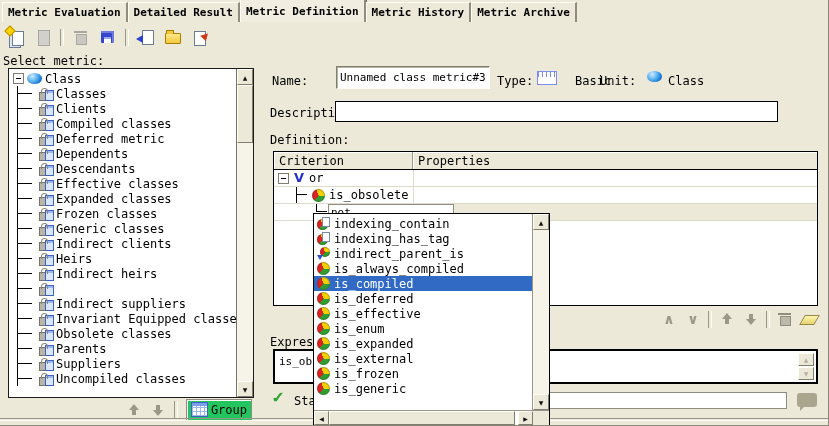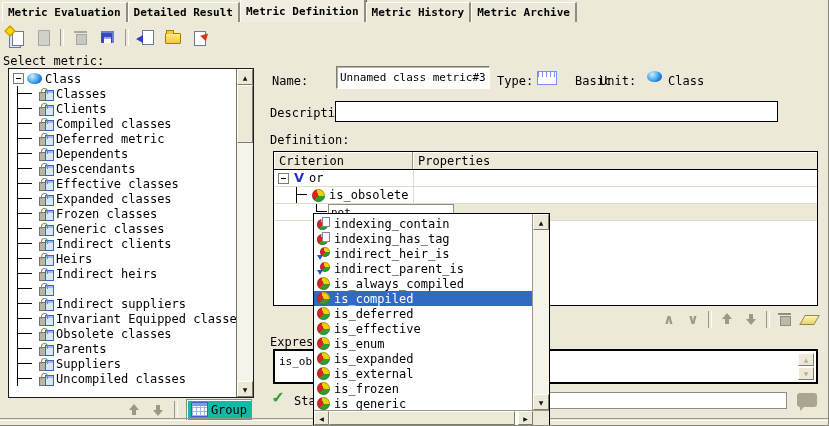--- a/index.html
+++ b/index.html
@@ -68,21 +68,21 @@
   .sbtrack{flex:1;}
 
   
   .left-bottom{position:absolute;left:8px;top:399px;width:246px;height:21px;display:flex;align-items:center;justify-content:flex-end;gap:8px;padding-right:2px;box-sizing:border-box;}
   .arrow-ico{width:16px;height:16px;position:relative;flex:none;}
   .arrow-ico::before,.arrow-ico::after{content:"";position:absolute;}
   .arrow-ico.au::before{left:3px;top:2px;border-left:5px solid transparent;border-right:5px solid transparent;border-bottom:6px solid #9b9887;}
   .arrow-ico.au::after{left:6px;top:8px;width:4px;height:5px;background:#9b9887;}
   .arrow-ico.ad::before{left:3px;top:8px;border-left:5px solid transparent;border-right:5px solid transparent;border-top:6px solid #9b9887;}
   .arrow-ico.ad::after{left:6px;top:3px;width:4px;height:5px;background:#9b9887;}
-  .group-btn{display:flex;align-items:center;gap:3px;height:20px;padding:0 4px;background:#14b8a6;border:1px solid #8f8d80;box-shadow:inset 1px 1px 0 #fff;}
+  .group-btn{display:flex;align-items:center;gap:3px;height:20px;padding:0 4px;background:#22c55e;border:1px solid #8f8d80;box-shadow:inset 1px 1px 0 #fff;}
   .grid-ico{width:15px;height:13px;border:1px solid #3a62c8;background-color:#fff;
     background-image:repeating-linear-gradient(to bottom,#9db8ee 0 1px,transparent 1px 4px),
                      repeating-linear-gradient(to right,#9db8ee 0 1px,transparent 1px 4px);
     box-shadow:inset 0 3px 0 #7aa0e8;}
 
   
   .name-label{left:272px;top:74px;}
   .name-input{position:absolute;left:336px;top:66px;width:154px;height:23px;background:#fff;font:11px "DejaVu Sans Mono",monospace;
     border:1px solid;border-color:#7f7d70 #fffef5 #fffef5 #7f7d70;box-shadow:inset 1px 1px 0 #b7b4a4;padding:0 3px;box-sizing:border-box;}
   .type-label{left:497px;top:74px;}
@@ -497,24 +497,20 @@
           <div class="ditem" data-selected="false">
             <span class="dicon" data-icon="pie-page"></span>
             <span>indexing_contain</span>
           </div>
 
           <div class="ditem" data-selected="false">
             <span class="dicon" data-icon="pie-page"></span>
             <span>indexing_has_tag</span>
           </div>
 
-          <div class="ditem" data-selected="false">
-            <span class="dicon" data-icon="pie-ref"></span>
-            <span>indirect_heir_is</span>
-          </div>
 
           <div class="ditem" data-selected="false">
             <span class="dicon" data-icon="pie-ref"></span>
             <span>indirect_parent_is</span>
           </div>
 
           <div class="ditem" data-selected="false">
             <span class="dicon" data-icon="pie"></span>
             <span>is_always_compiled</span>
           </div>

